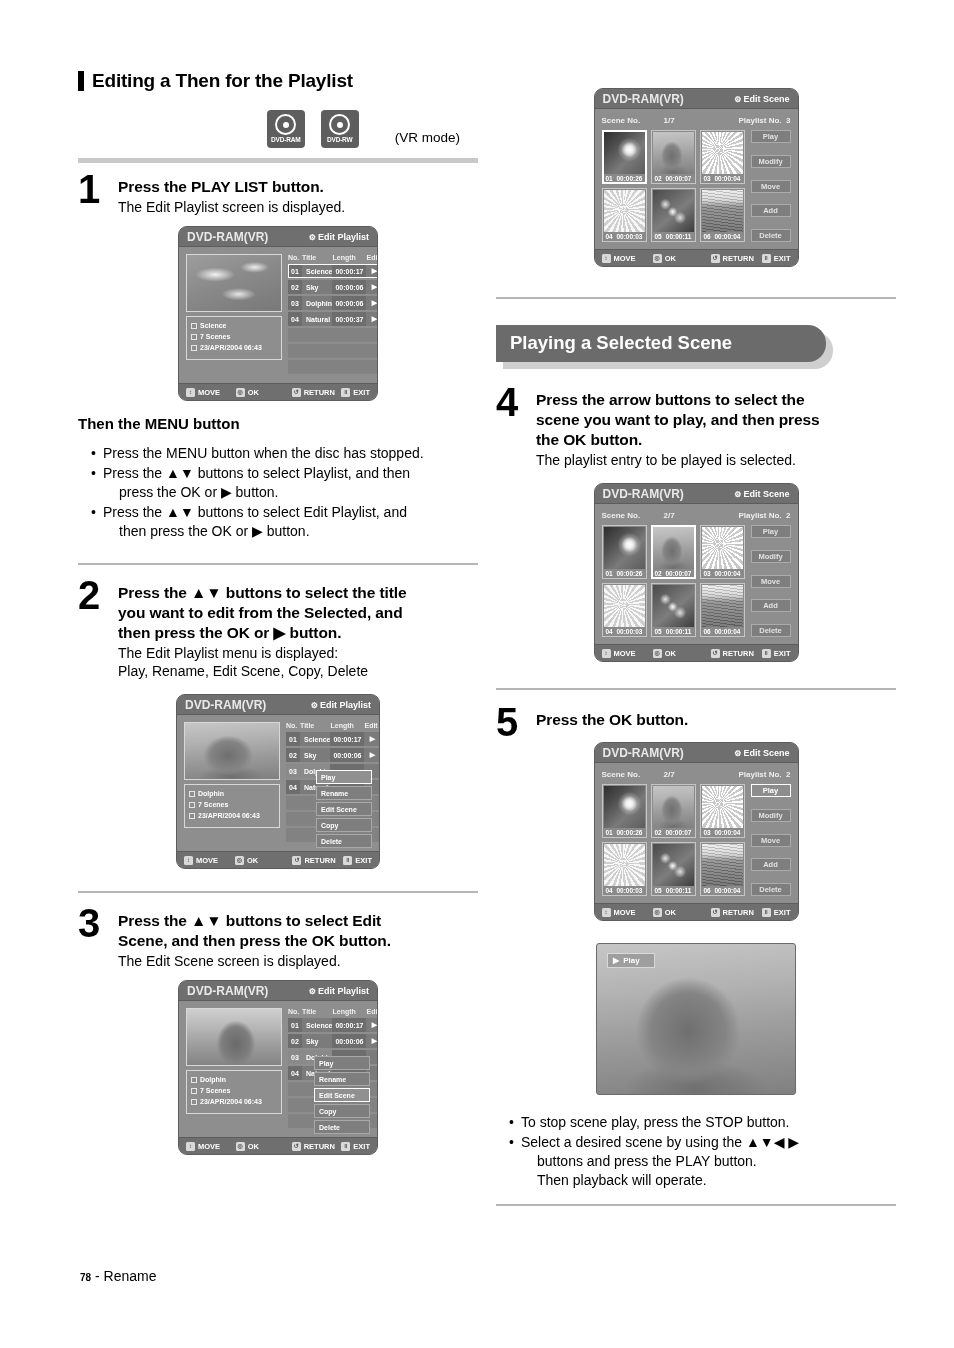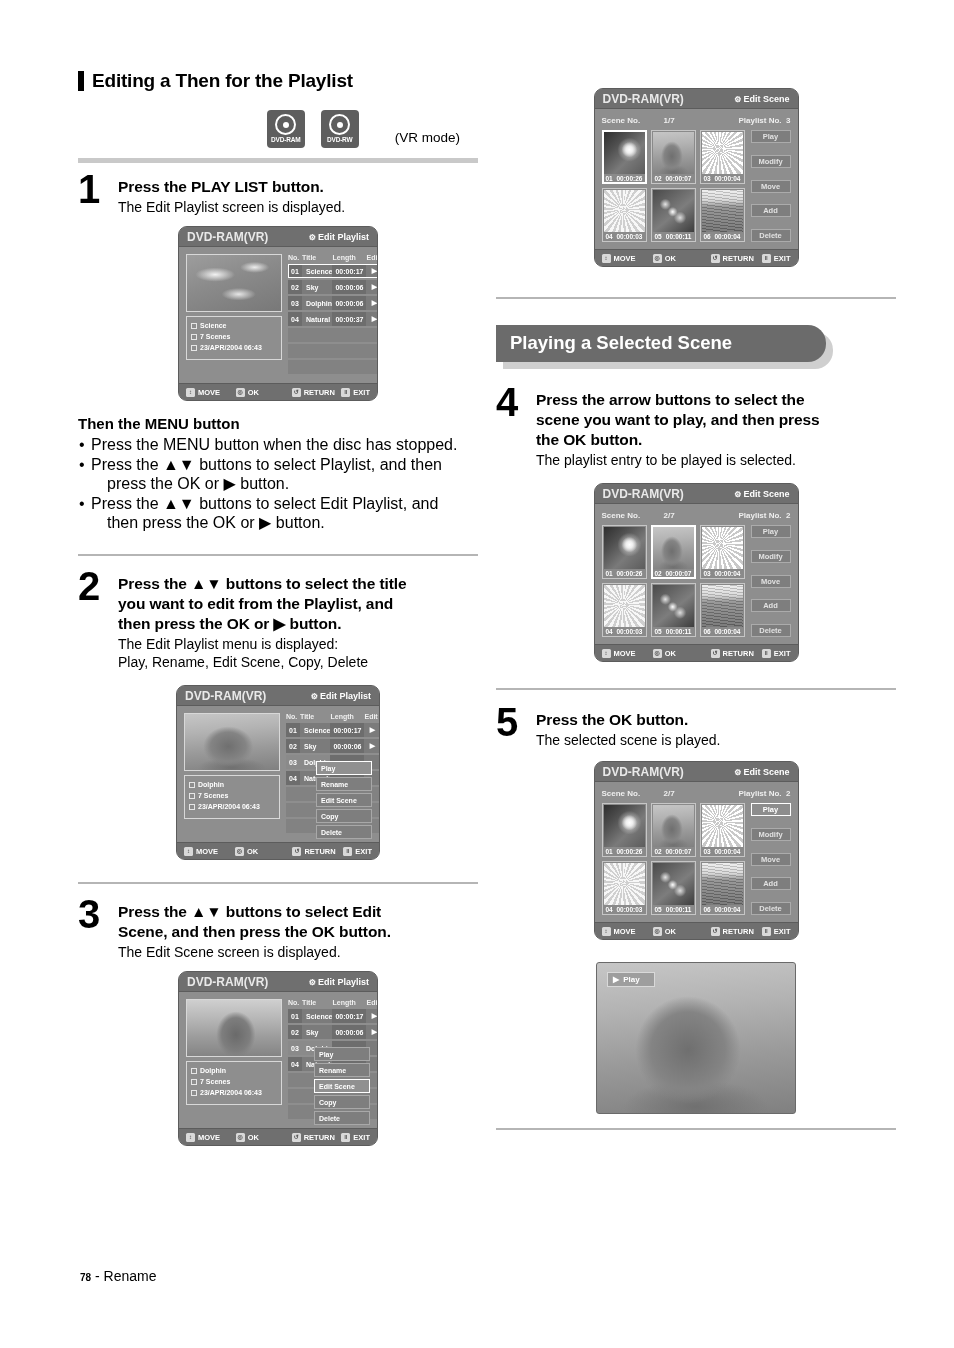--- a/index.html
+++ b/index.html
@@ -67,21 +67,21 @@
   
   .step { position:relative; padding-left:40px; margin: 14px 0 6px 0; }
   .step .num {
     position:absolute; left:0; top:-8px;
     font-size:40px; font-weight:bold; line-height:40px;
   }
   .step h3 { margin:0; font-size:15.5px; font-weight:bold; line-height:20px; letter-spacing:-0.1px;}
   .step p  { margin:1px 0 0 0; font-size:14px; line-height:18px; }
 
   .subhead { font-size:15px; font-weight:bold; margin: 14px 0 3px 0; }
-  ul.bullets { margin:0; padding:0; list-style:none; font-size:16px; line-height:19px; }
+  ul.bullets { margin:12px; padding:0; list-style:none; font-size:14px; line-height:19px; }
   ul.bullets li { position:relative; padding-left:13px; margin-bottom:1px; }
   ul.bullets li::before { content:"\2022"; position:absolute; left:1px; top:0; }
   ul.bullets li .cont { display:block; padding-left:16px; }
 
   
   .osd {
     position:relative;
     background:#8e8e8e;
     border:1px solid #5c5c5c;
     border-radius:9px;
@@ -374,21 +374,21 @@
         <li><span>Press the ▲▼ buttons to select Edit Playlist, and</span><span class="cont">then press the OK or ▶ button.</span></li>
       </ul>
     </div>
 
     <div class="rule-thin"></div>
 
     <div class="step">
       <span class="num">2</span>
       <h3>
         <span>Press the ▲▼ buttons to select the title</span><br>
-        <span>you want to edit from the Playlist, and</span><br>
+        <span>you want to edit from the Selected, and</span><br>
         <span>then press the OK or ▶ button.</span>
       </h3>
       <p>
         <span>The Edit Playlist menu is displayed:</span><br>
         <span>Play, Rename, Edit Scene, Copy, Delete</span>
       </p>
     </div>
 
     <div style="display:flex;justify-content:center;margin:14px 0 4px 0;">
       <div class="osd" style="width:204px;">
@@ -804,21 +804,20 @@
             </span>
         </div>
       </div>
     </div>
 
     <div class="rule-thin" style="margin:26px 0 20px 0;"></div>
 
     <div class="step">
       <span class="num">5</span>
       <h3>Press the OK button.</h3>
-      <p>The selected scene is played.</p>
     </div>
 
     <div style="display:flex;justify-content:center;margin:12px 0 4px 0;">
       <div class="osd" style="width:205px;">
         <div class="titlebar">
           <span class="left">DVD-RAM(VR)</span>
           <span class="right"><span class="gear">⚙</span><span>Edit Scene</span></span>
         </div>
         <div class="body">
           <div class="sc-head">
@@ -903,20 +902,28 @@
 
     <div style="display:flex;justify-content:center;margin:22px 0 0 0;">
       <div class="still img-dolphin">
         <div class="badge">
           <span>▶</span>
           <span>Play</span>
         </div>
       </div>
     </div>
 
+    <ul class="bullets" style="margin-top:18px;">
+      <li><span>To stop scene play, press the STOP button.</span></li>
+      <li>
+        <span>Select a desired scene by using the ▲▼◀ ▶</span>
+        <span class="cont">buttons and press the PLAY button.</span>
+        <span class="cont">Then playback will operate.</span>
+      </li>
+    </ul>
 
     <div class="rule-thin" style="margin:14px 0 0 0;"></div>
 
   </div>
 
   <div class="footer">
     <b>78</b>
     <span>-</span>
     <span>Rename</span>
   </div>

